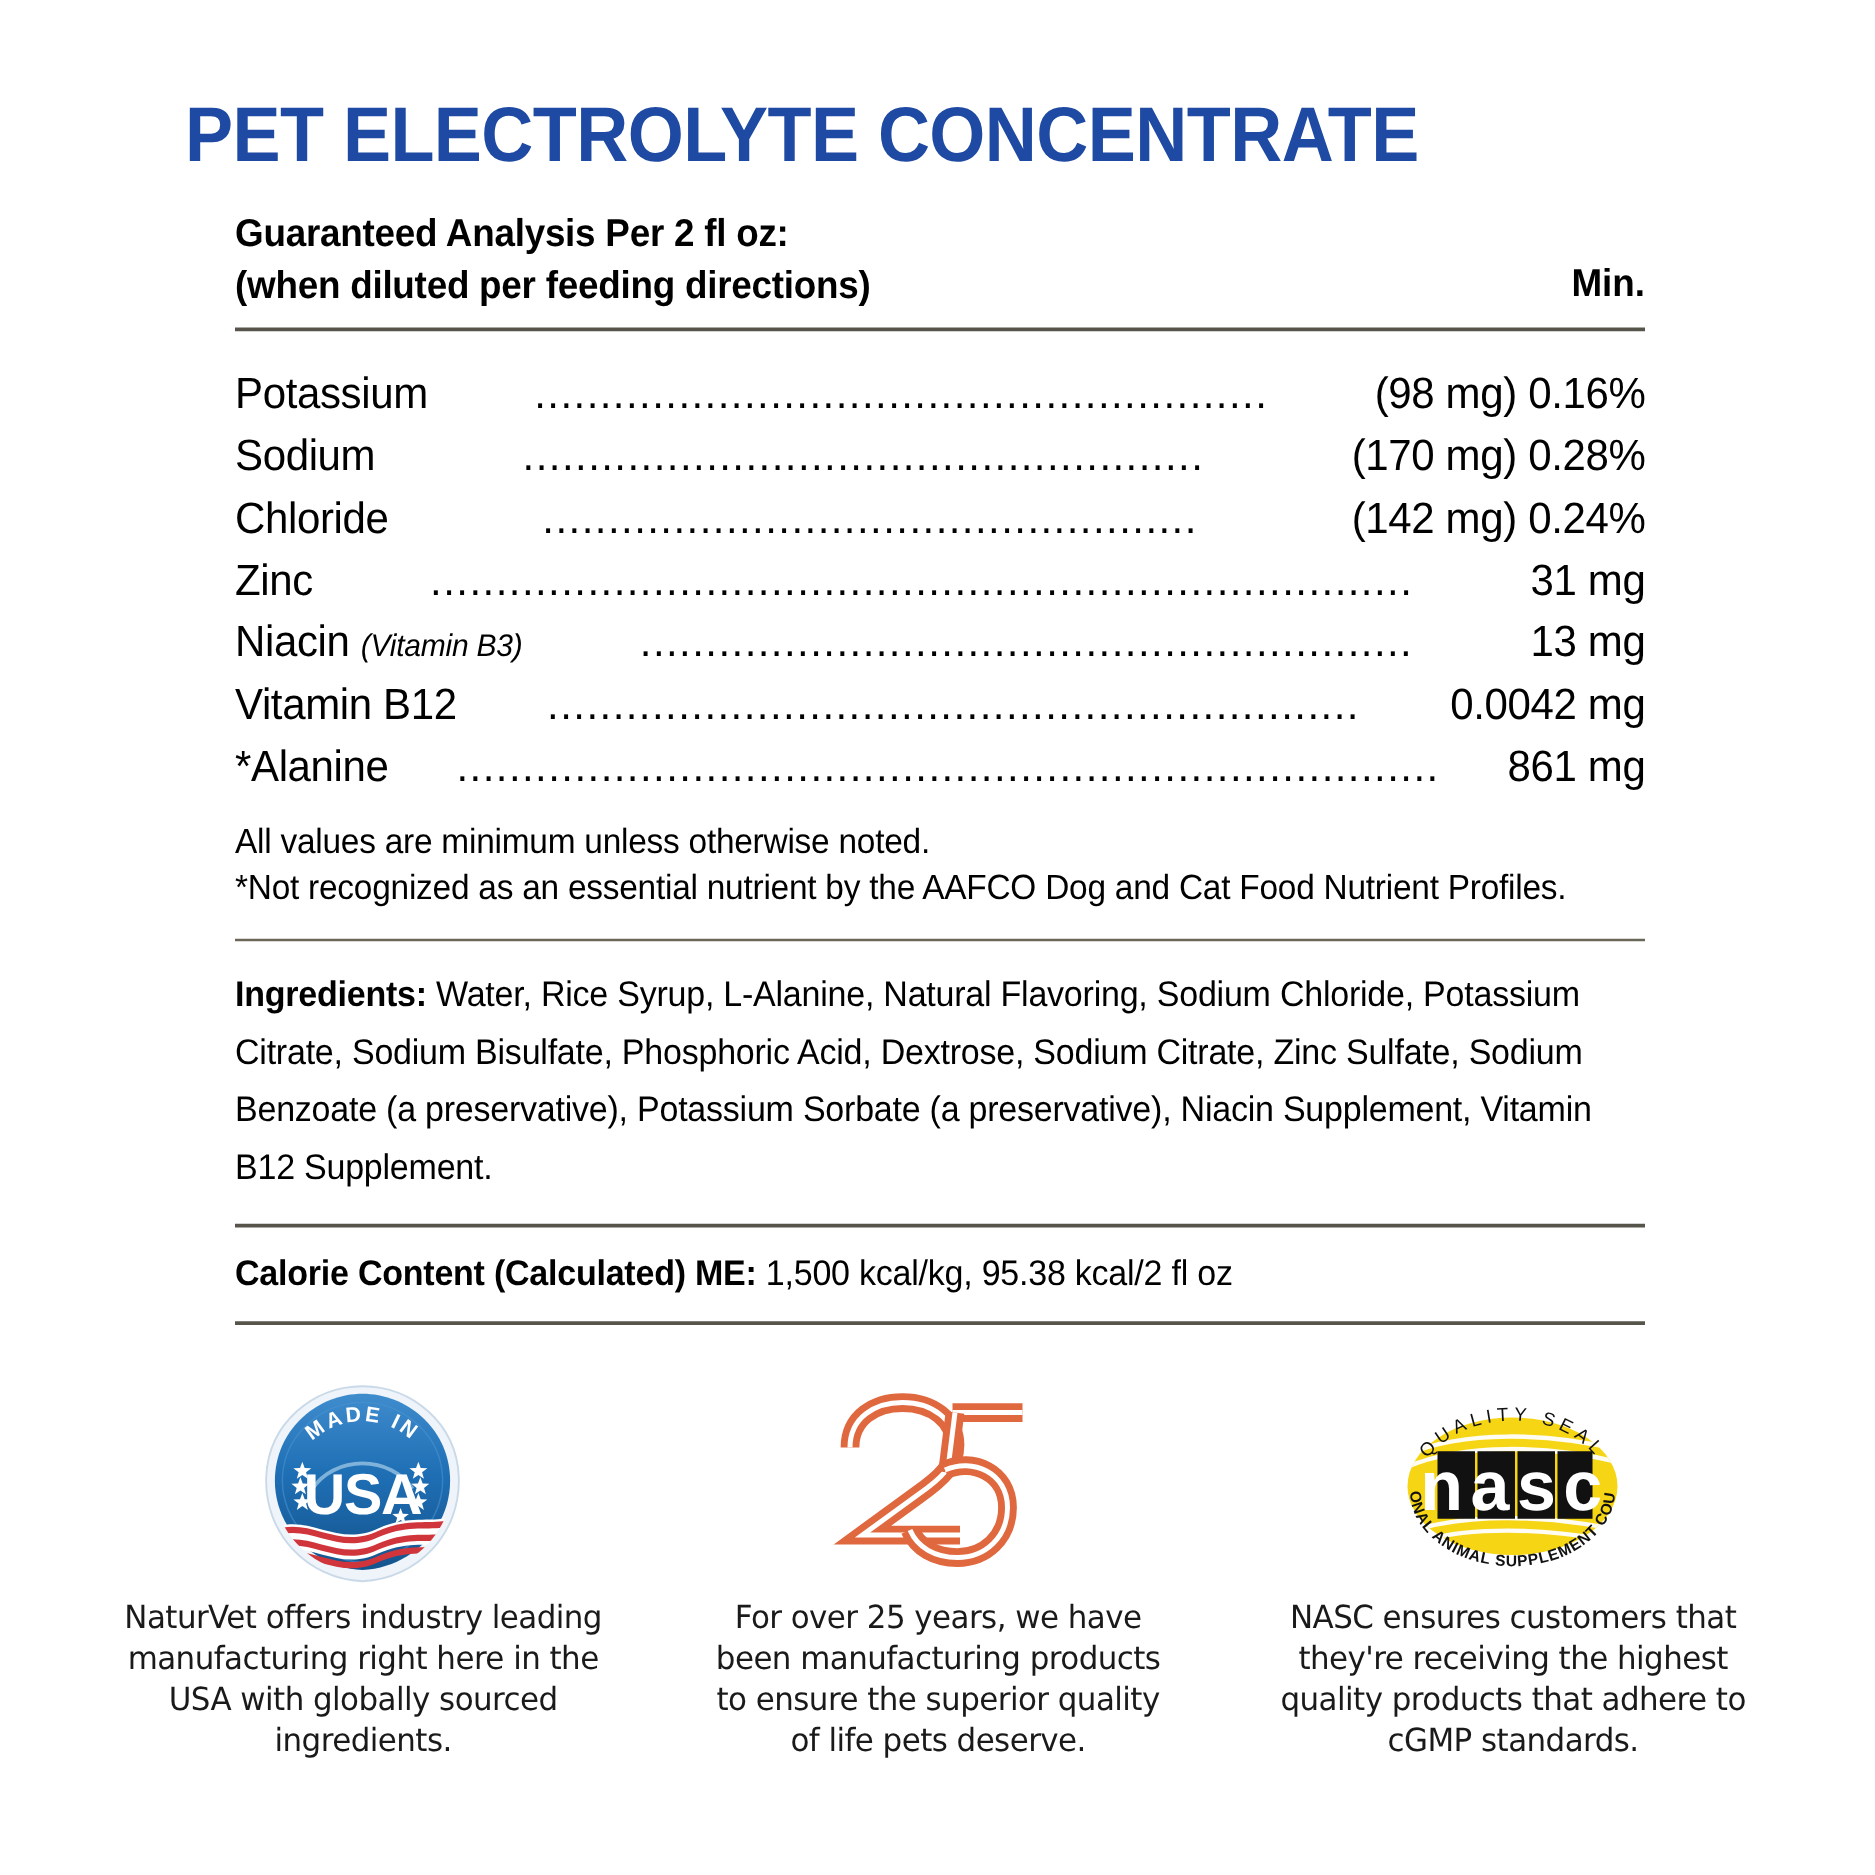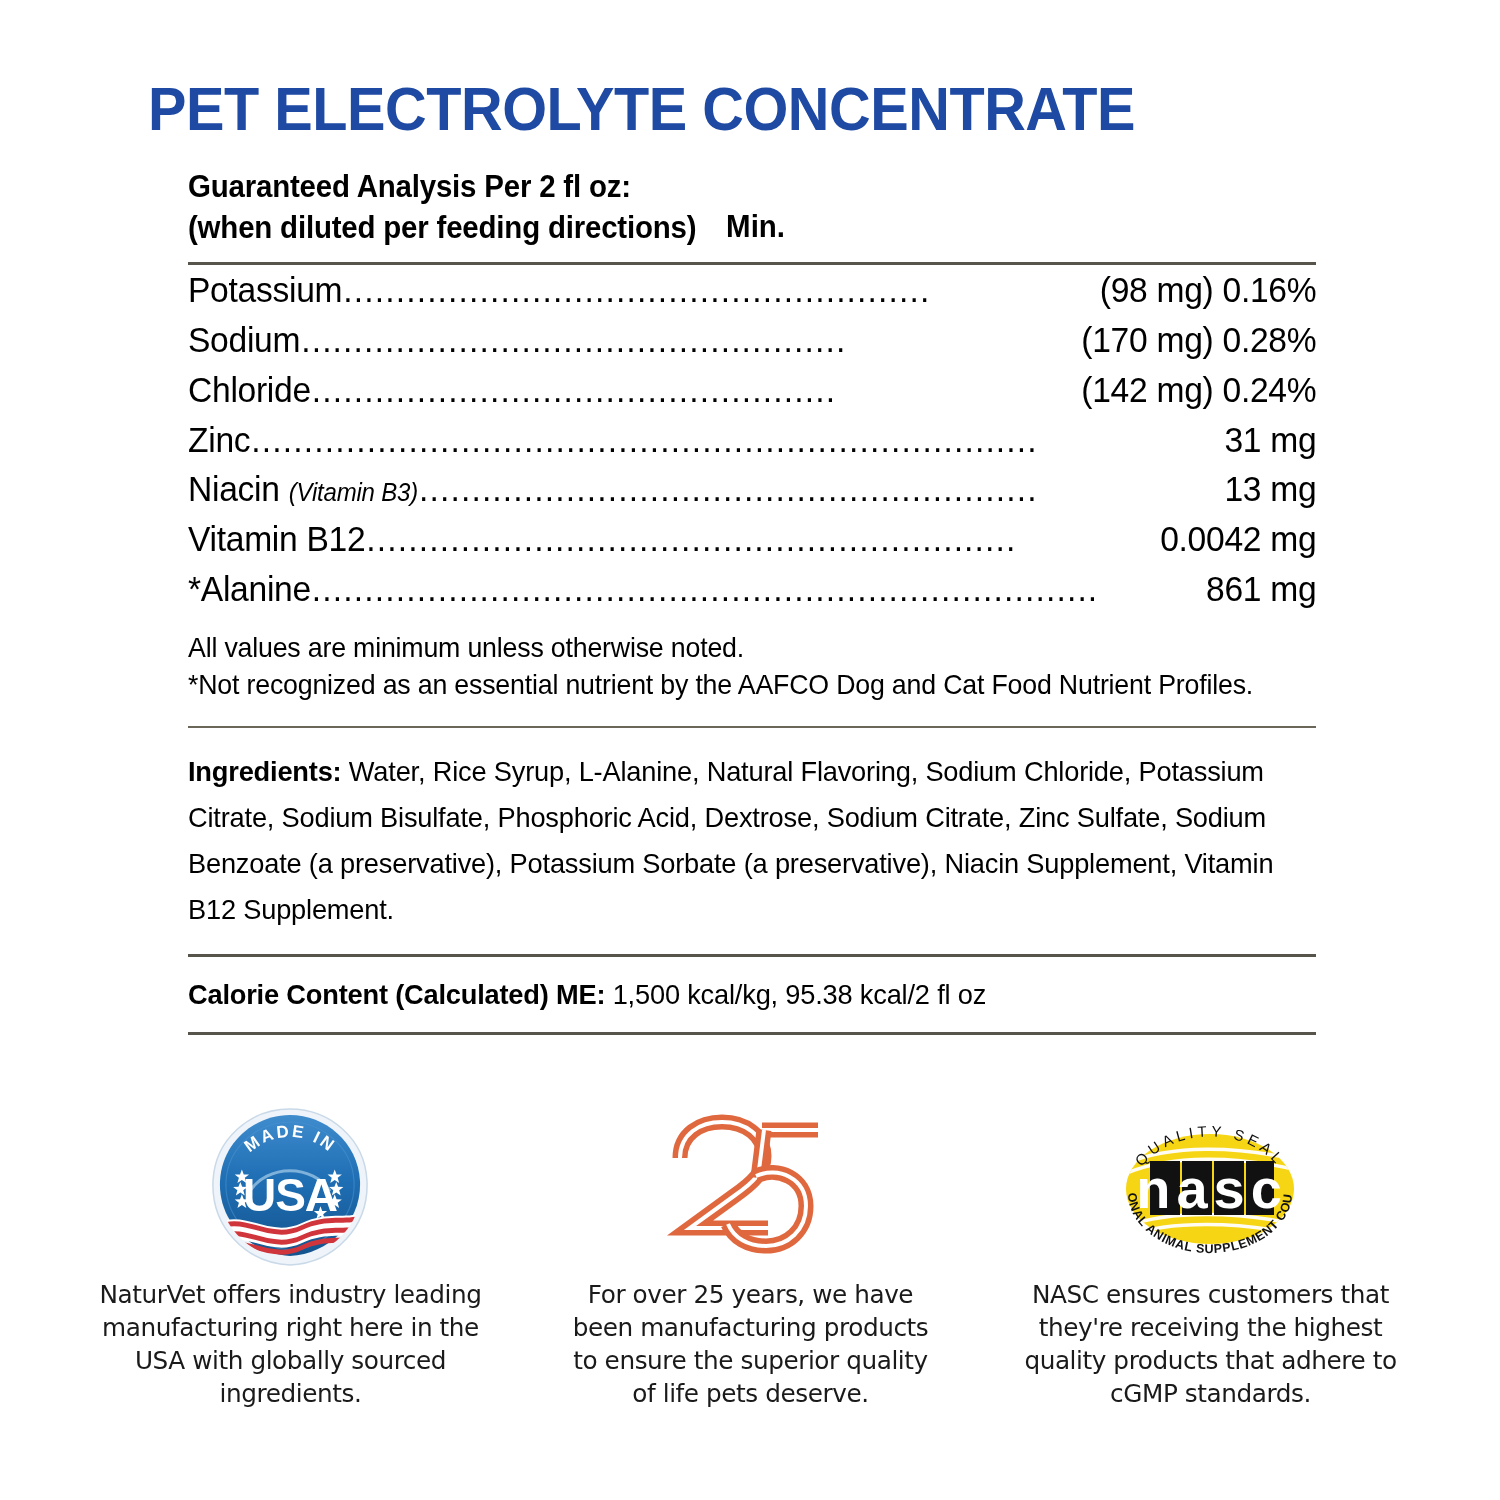--- a/index.html
+++ b/index.html
@@ -44,21 +44,21 @@
   .panel {
     position: absolute;
     left: 188px;
     top: 166px;
     width: 1128px;
   }
 
   .ga-head {
     display: flex;
     align-items: flex-end;
-    justify-content: flex-start;
+    justify-content: space-between;
   }
   .ga-head-lines {
     font-weight: 700;
     font-size: 31px;
     line-height: 1.33;
     letter-spacing: -0.2px;
     transform: scaleX(0.95);
     transform-origin: left center;
   }
   .ga-min {
@@ -74,21 +74,22 @@
     height: 3px;
     background: #56544b;
     width: 100%;
   }
   .rule-thin { height: 2px; background: #6a6758; }
 
   .rule-ga { margin-top: 14px; }
 
   
   .nutrients {
-    margin-top: 0;
+    margin-top: 25px;
+    text-align: center;
   }
   .nrow {
     display: flex;
     align-items: baseline;
     font-size: 35px;
     line-height: 1.42;
     letter-spacing: -0.3px;
     white-space: nowrap;
     transform: scaleX(0.96);
     transform-origin: left center;

